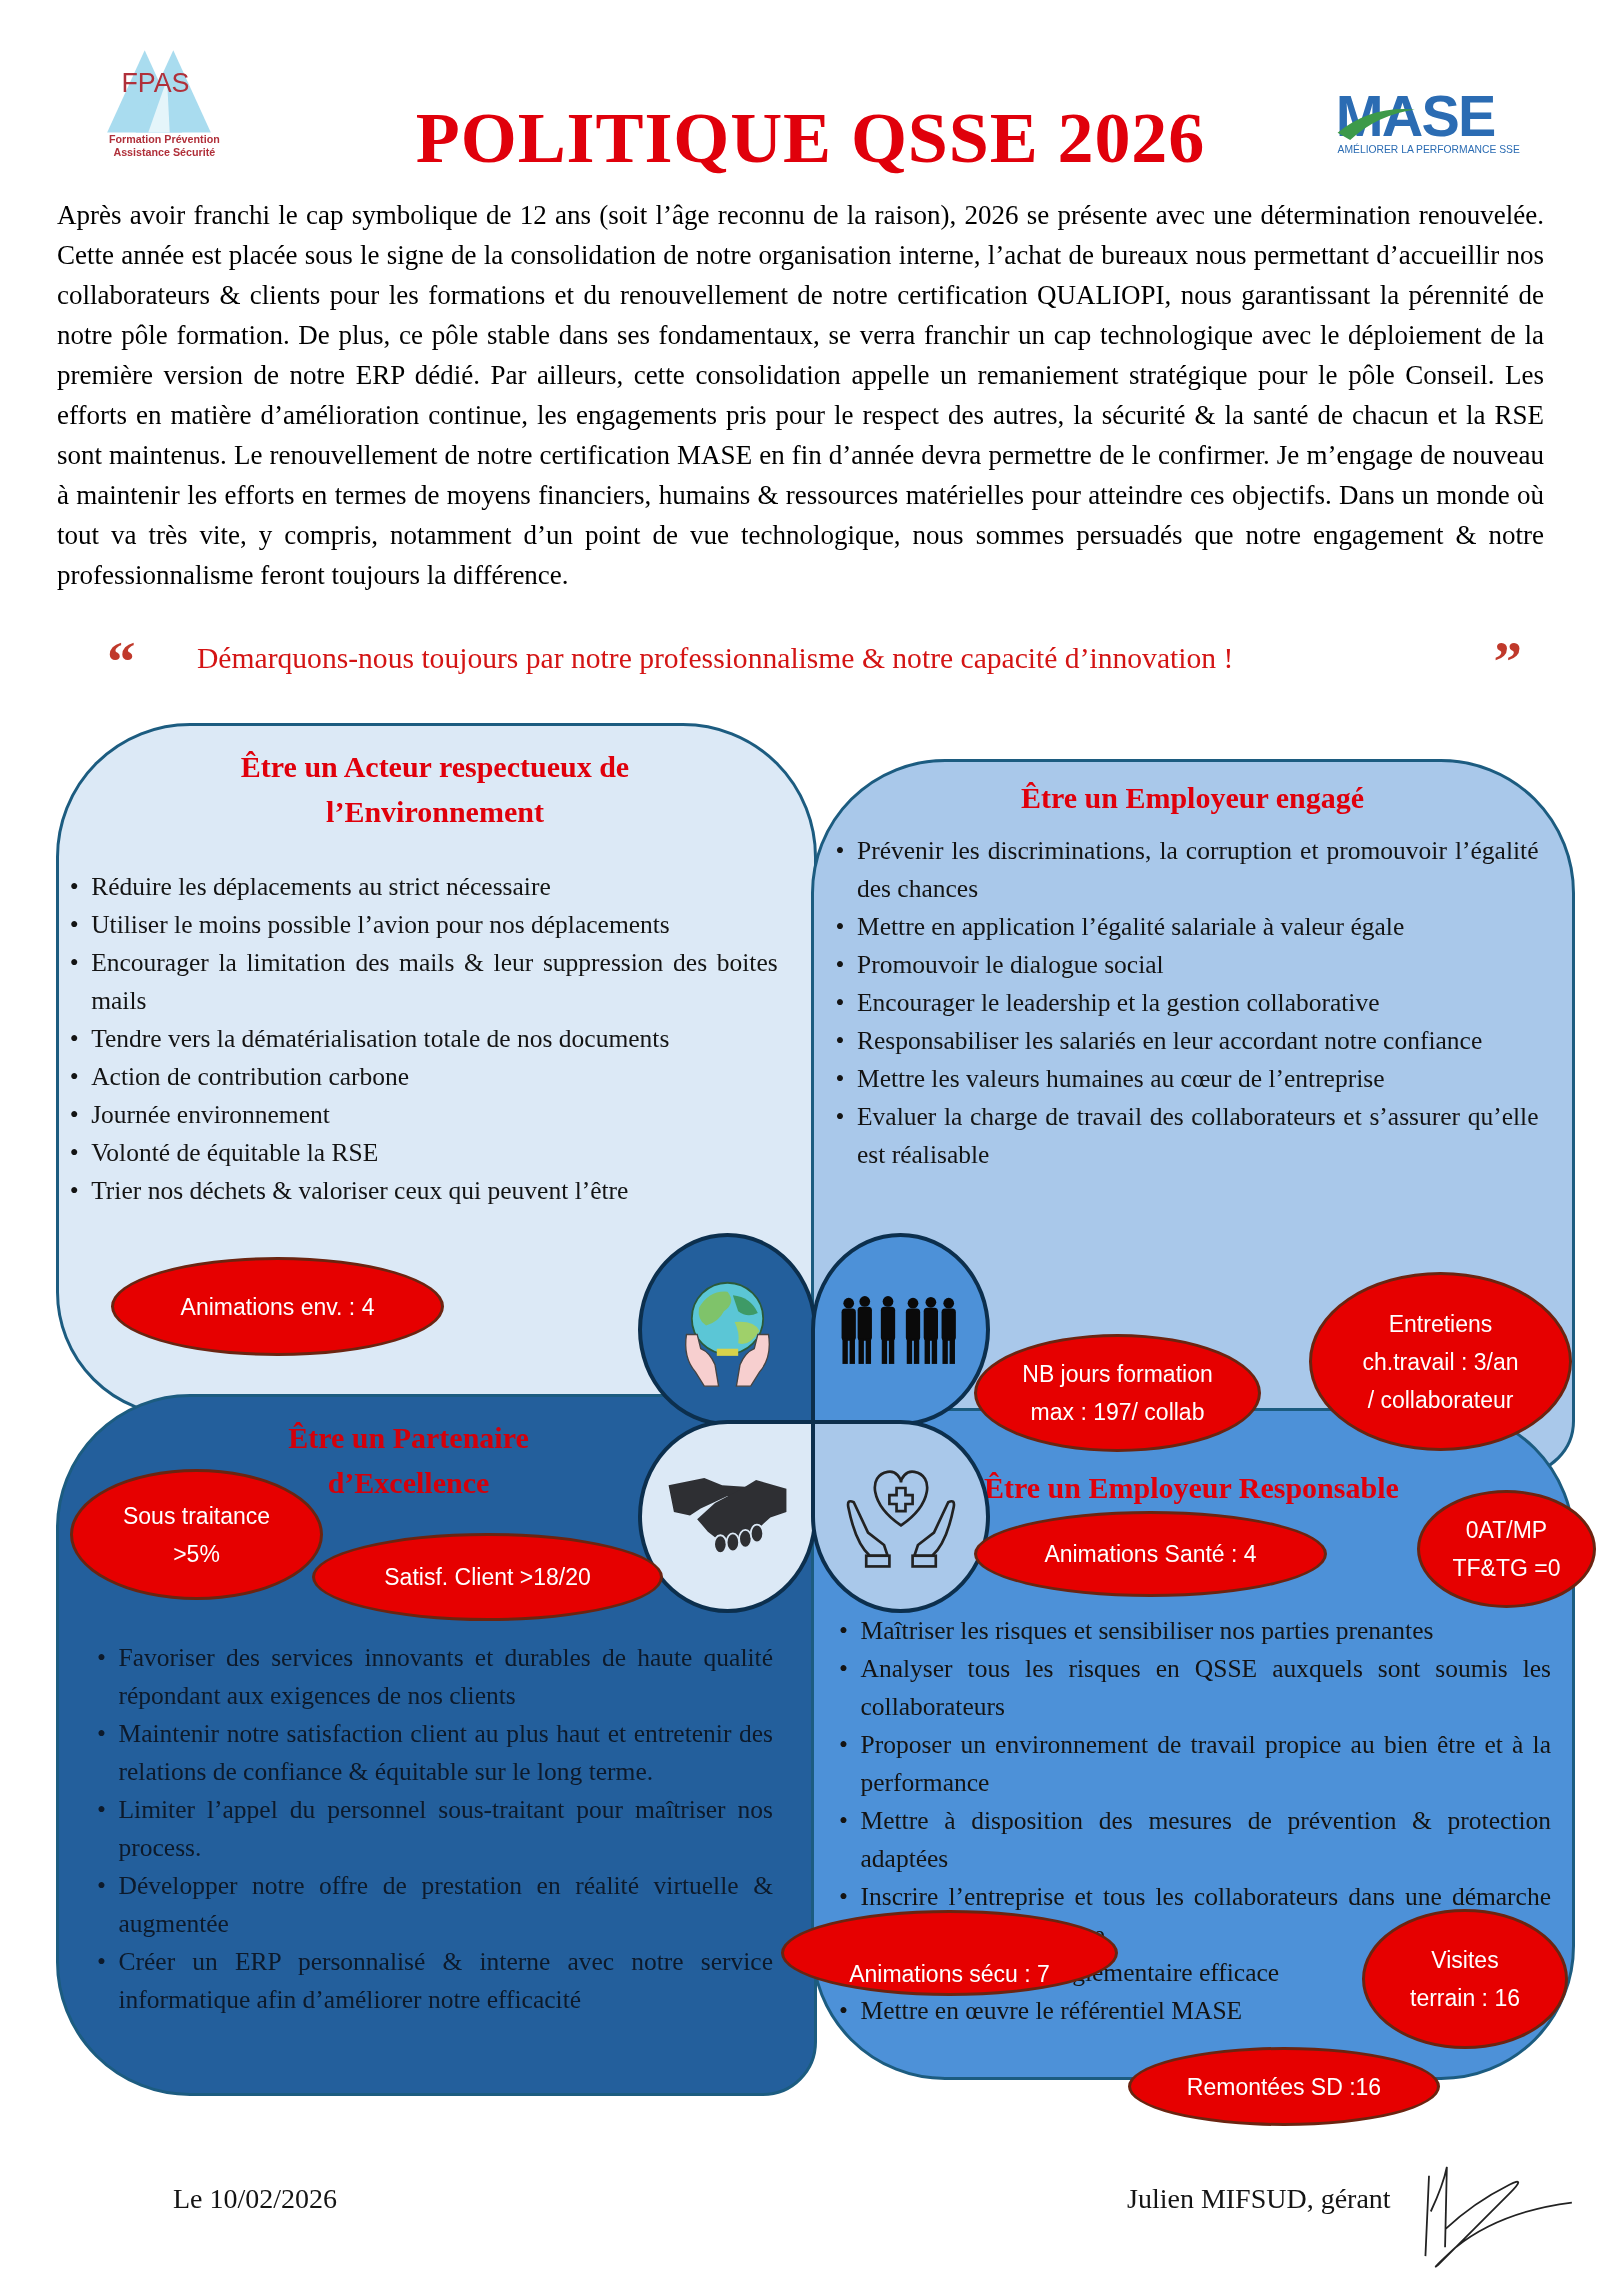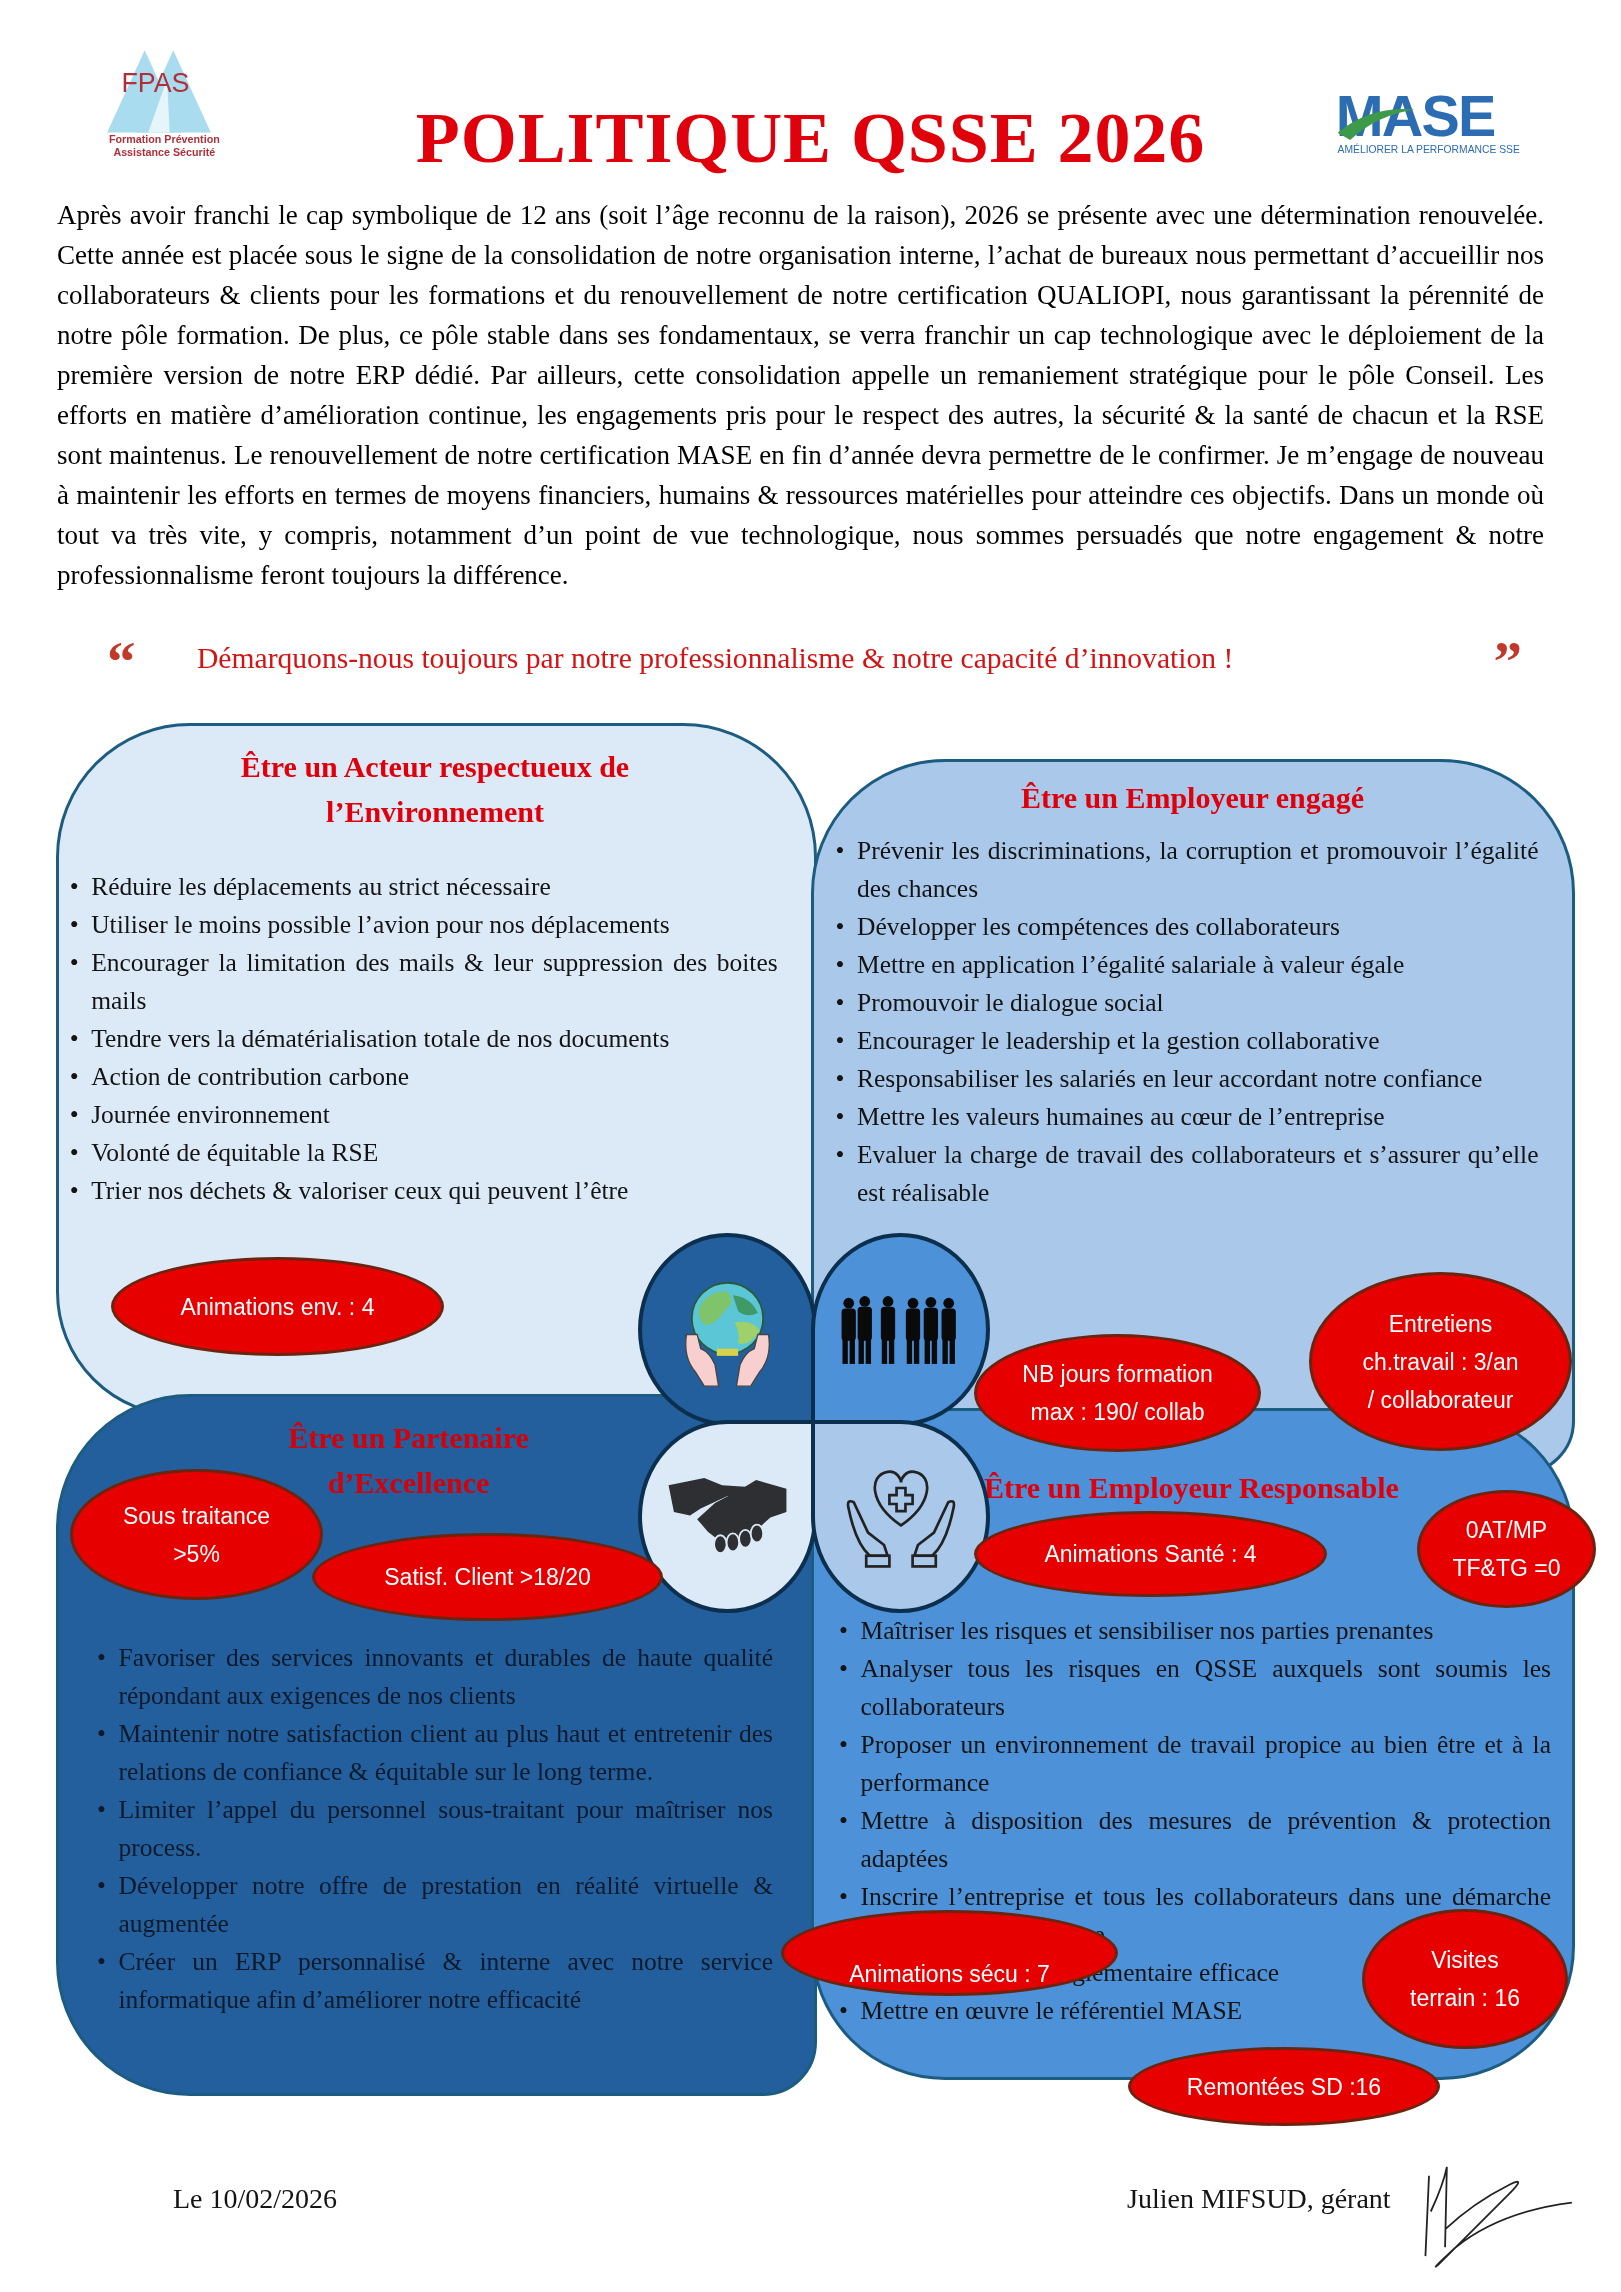--- a/index.html
+++ b/index.html
@@ -99,21 +99,20 @@
     <li>Journée environnement</li>
     <li>Volonté de équitable la RSE</li>
     <li>Trier nos déchets &amp; valoriser ceux qui peuvent l’être</li>
   </ul>
 </div>
 
 <div id="q-emp" class="quad">
   <div class="qtitle" style="left:0;width:757px;top:12.5px;">Être un Employeur engagé</div>
   <ul class="bullets" style="left:21.5px;top:70px;width:703px;">
     <li>Prévenir les discriminations, la corruption et promouvoir l’égalité des chances</li>
-    <li>Développer les compétences des collaborateurs</li>
     <li>Mettre en application l’égalité salariale à valeur égale</li>
     <li>Promouvoir le dialogue social</li>
     <li>Encourager le leadership et la gestion collaborative</li>
     <li>Responsabiliser les salariés en leur accordant notre confiance</li>
     <li>Mettre les valeurs humaines au cœur de l’entreprise</li>
     <li>Evaluer la charge de travail des collaborateurs et s’assurer qu’elle est réalisable</li>
   </ul>
 </div>
 
 <div id="q-part" class="quad">
@@ -206,21 +205,21 @@
     <rect x="78" y="104" width="26" height="12" fill="none" stroke="#222" stroke-width="3"></rect>
   </svg>
 </div>
 
 <div class="kpi" style="left:111px;top:1257px;width:333px;height:99px;">
   <span>Animations env. : 4</span>
 </div>
 <div class="kpi" style="left:974px;top:1334px;width:287px;height:118px;">
   <div>
       <div>NB jours formation</div>
-      <div>max : 190/ collab</div>
+      <div>max : 197/ collab</div>
     </div>
 </div>
 <div class="kpi" style="left:1309px;top:1272px;width:263px;height:179px;">
   <div>
       <div>Entretiens</div>
       <div>ch.travail : 3/an</div>
       <div>/ collaborateur</div>
     </div>
 </div>
 <div class="kpi" style="left:70px;top:1469px;width:253px;height:131px;">

